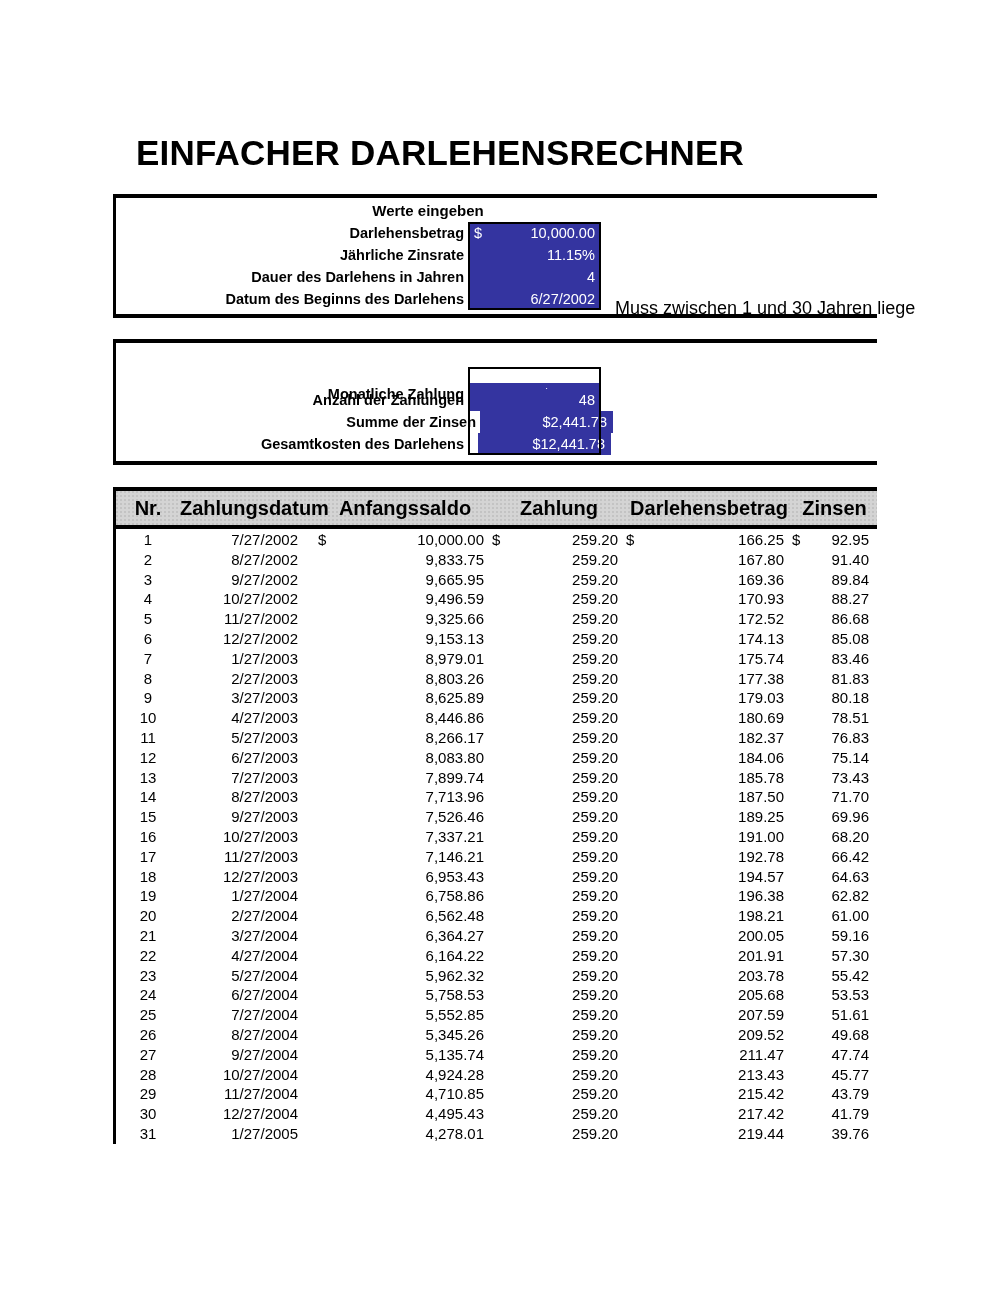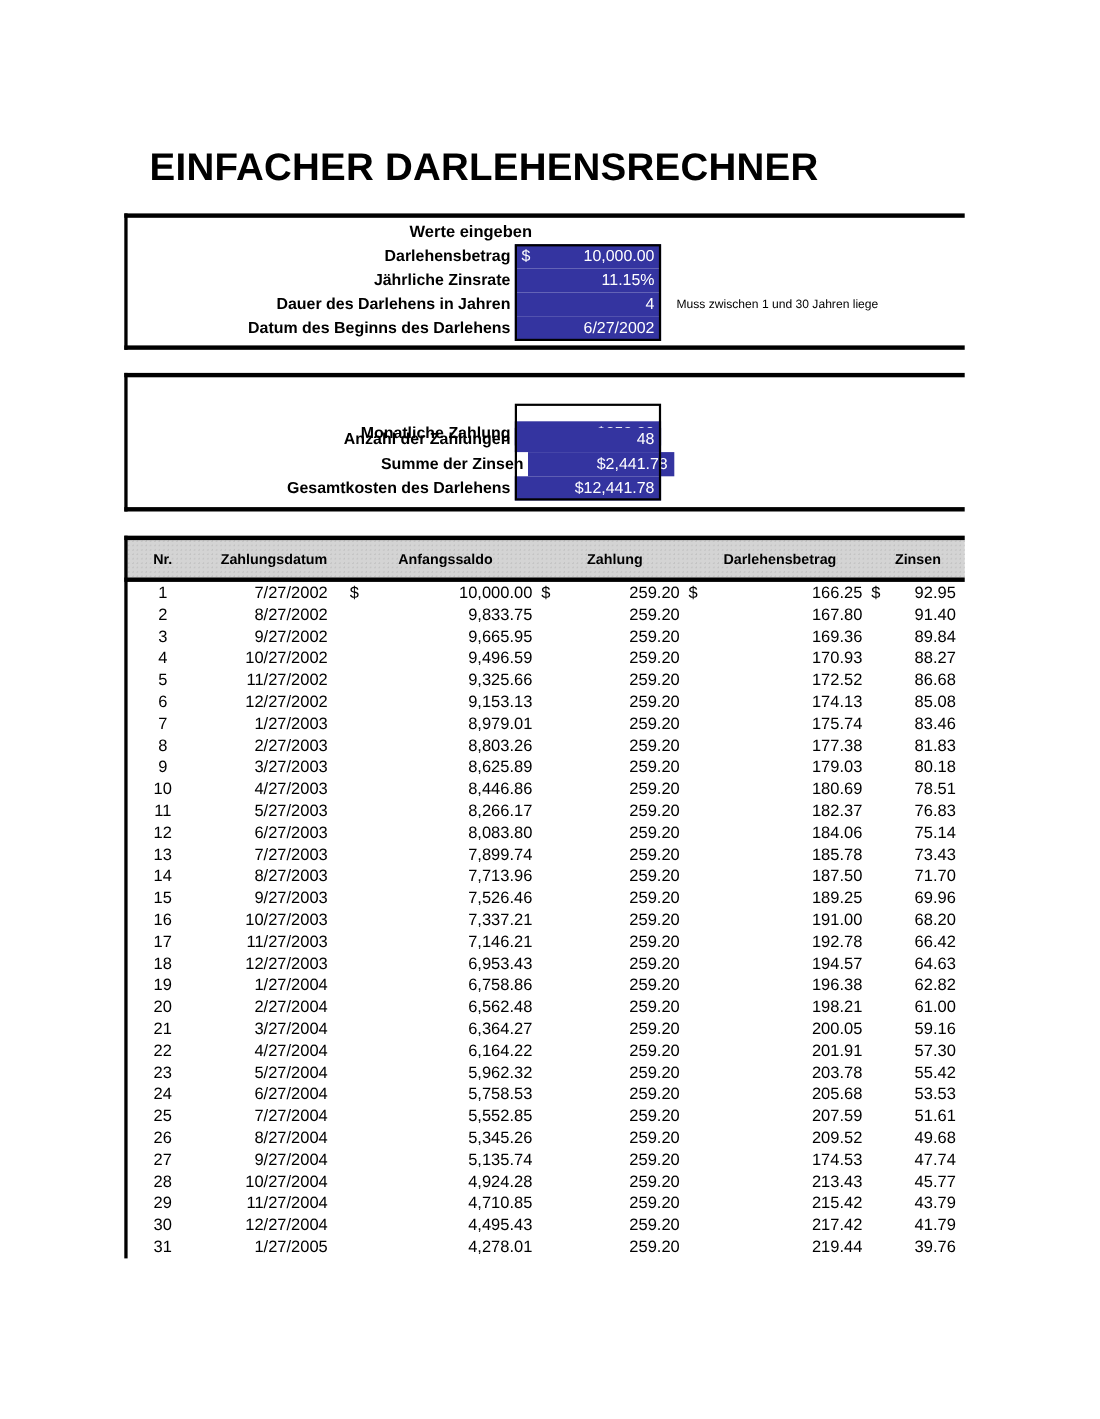--- a/index.html
+++ b/index.html
@@ -93,23 +93,24 @@
   
   .blue-frame {
     position: absolute;
     border: 2px solid #000;
     box-sizing: content-box;
     pointer-events: none;
   }
 
   .side-note {
     position: absolute;
-    font-size: 11px;
+    font-size: 18px;
     white-space: nowrap;
     line-height: 22px;
+    margin-top: 31px;
   }
 
   
   #amort-table {
     position: absolute;
     left: 113px;
     top: 487px;
     width: 764px;
   }
   #amort-head {
@@ -117,21 +118,21 @@
     height: 42px;
     align-items: center;
     background-color: #d4d4d4;
     background-image:
       radial-gradient(circle at 1px 1px, #c2c2c2 0.7px, transparent 0.8px);
     background-size: 4px 4px;
     border-top: 4px solid #000;
     border-bottom: 4px solid #000;
     border-left: 3px solid #000;
     box-sizing: border-box;
-    font-size: 13px;
+    font-size: 20px;
     font-weight: bold;
   }
   #amort-body {
     border-left: 3px solid #000;
     box-sizing: border-box;
     padding-top: 1px;
   }
   .amort-row {
     display: flex;
     height: 19.8px;
@@ -227,21 +228,21 @@
   </div>
 
   <div class="field-row" style="left:0; top:68px;padding-left:12px;">
     <div class="field-label">Summe der Zinsen</div>
     <div class="field-value">
       <span class="cur"></span>
       <span class="amt">$2,441.78</span>
     </div>
   </div>
 
-  <div class="field-row" style="left:0; top:90px;">
+  <div class="field-row" style="left:0; top:90px;gap:10px;">
     <div class="field-label">Gesamtkosten des Darlehens</div>
     <div class="field-value">
       <span class="cur"></span>
       <span class="amt">$12,441.78</span>
     </div>
   </div>
 
   <div class="blue-frame" style="left:352px; top:24px; width:129px; height:84px;"></div>
 </div>
 
@@ -781,21 +782,21 @@
         <div class="c-bal">
           <span class="cur-slot"></span>
           <span class="num-slot">5,135.74</span>
         </div>
         <div class="c-pay">
           <span class="cur-slot"></span>
           <span class="num-slot">259.20</span>
         </div>
         <div class="c-prin">
           <span class="cur-slot"></span>
-          <span class="num-slot">174.53</span>
+          <span class="num-slot">211.47</span>
         </div>
         <div class="c-int">
           <span class="cur-slot"></span>
           <span class="num-slot">47.74</span>
         </div>
       </div>
       <div class="amort-row">
         <div class="c-no">28</div>
         <div class="c-date">10/27/2004</div>
         <div class="c-bal">

